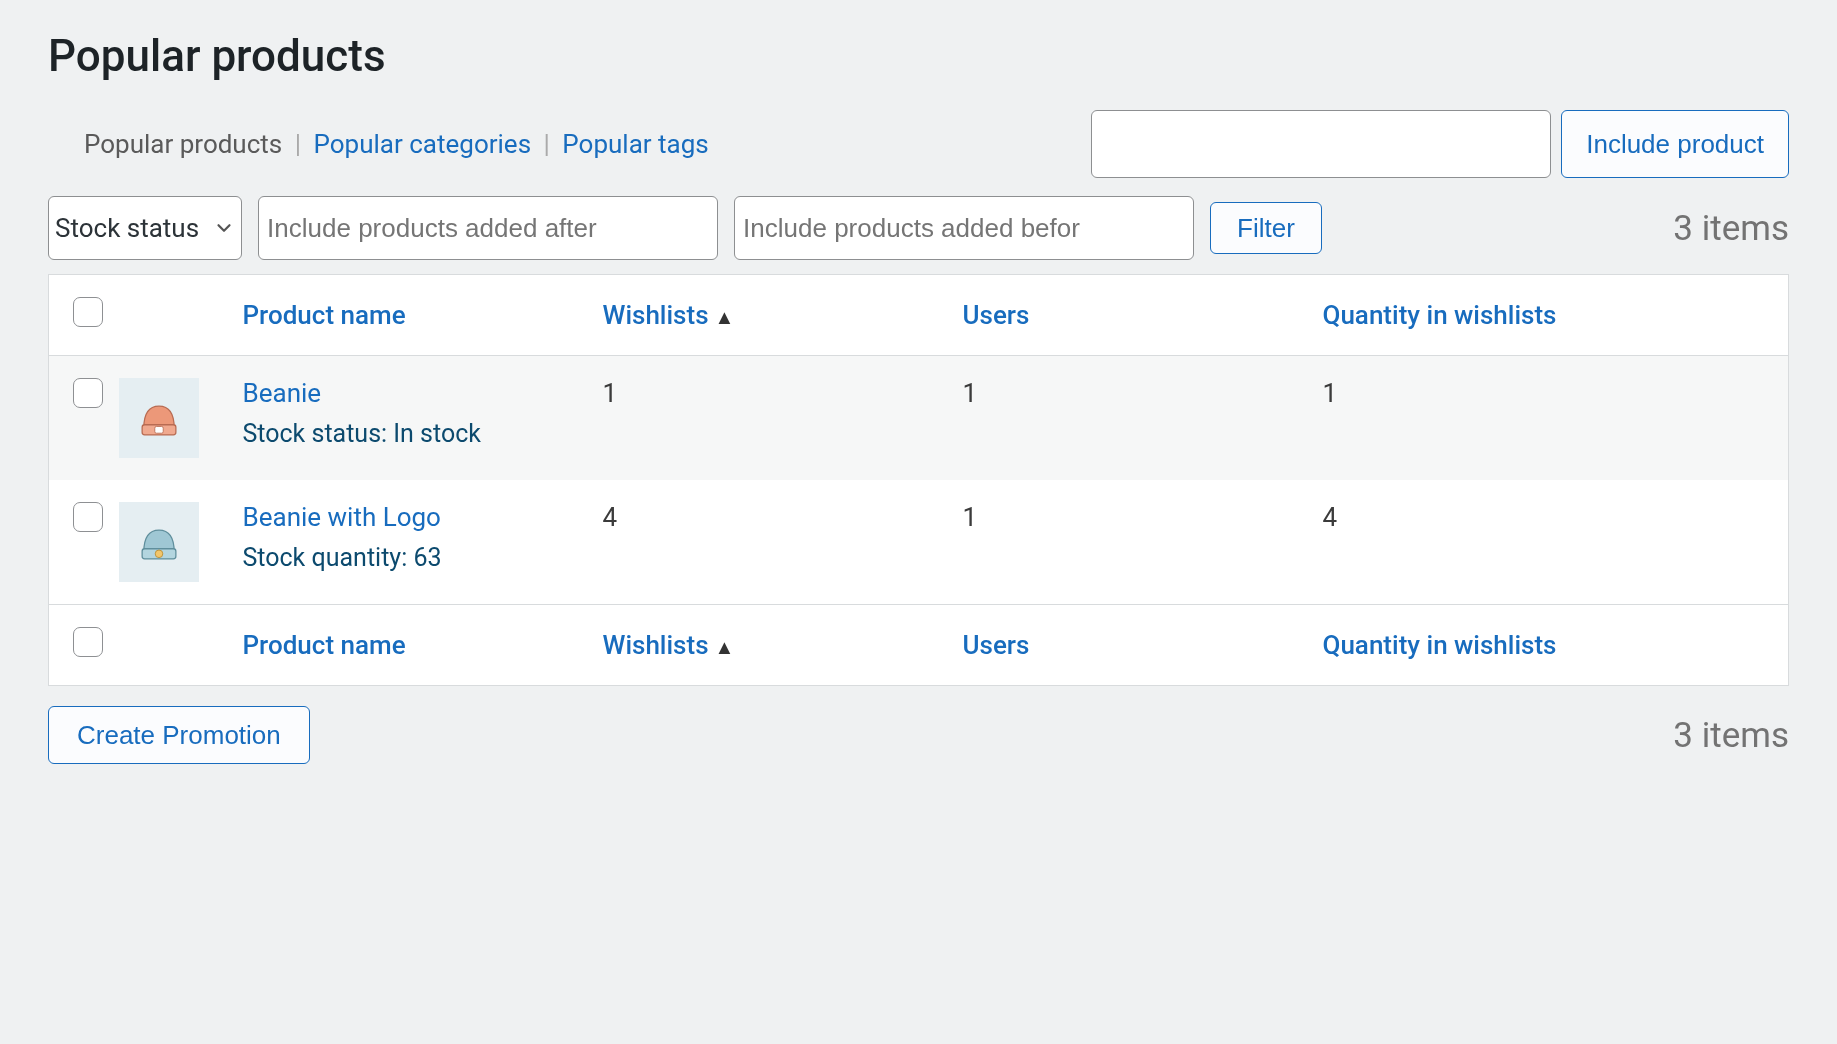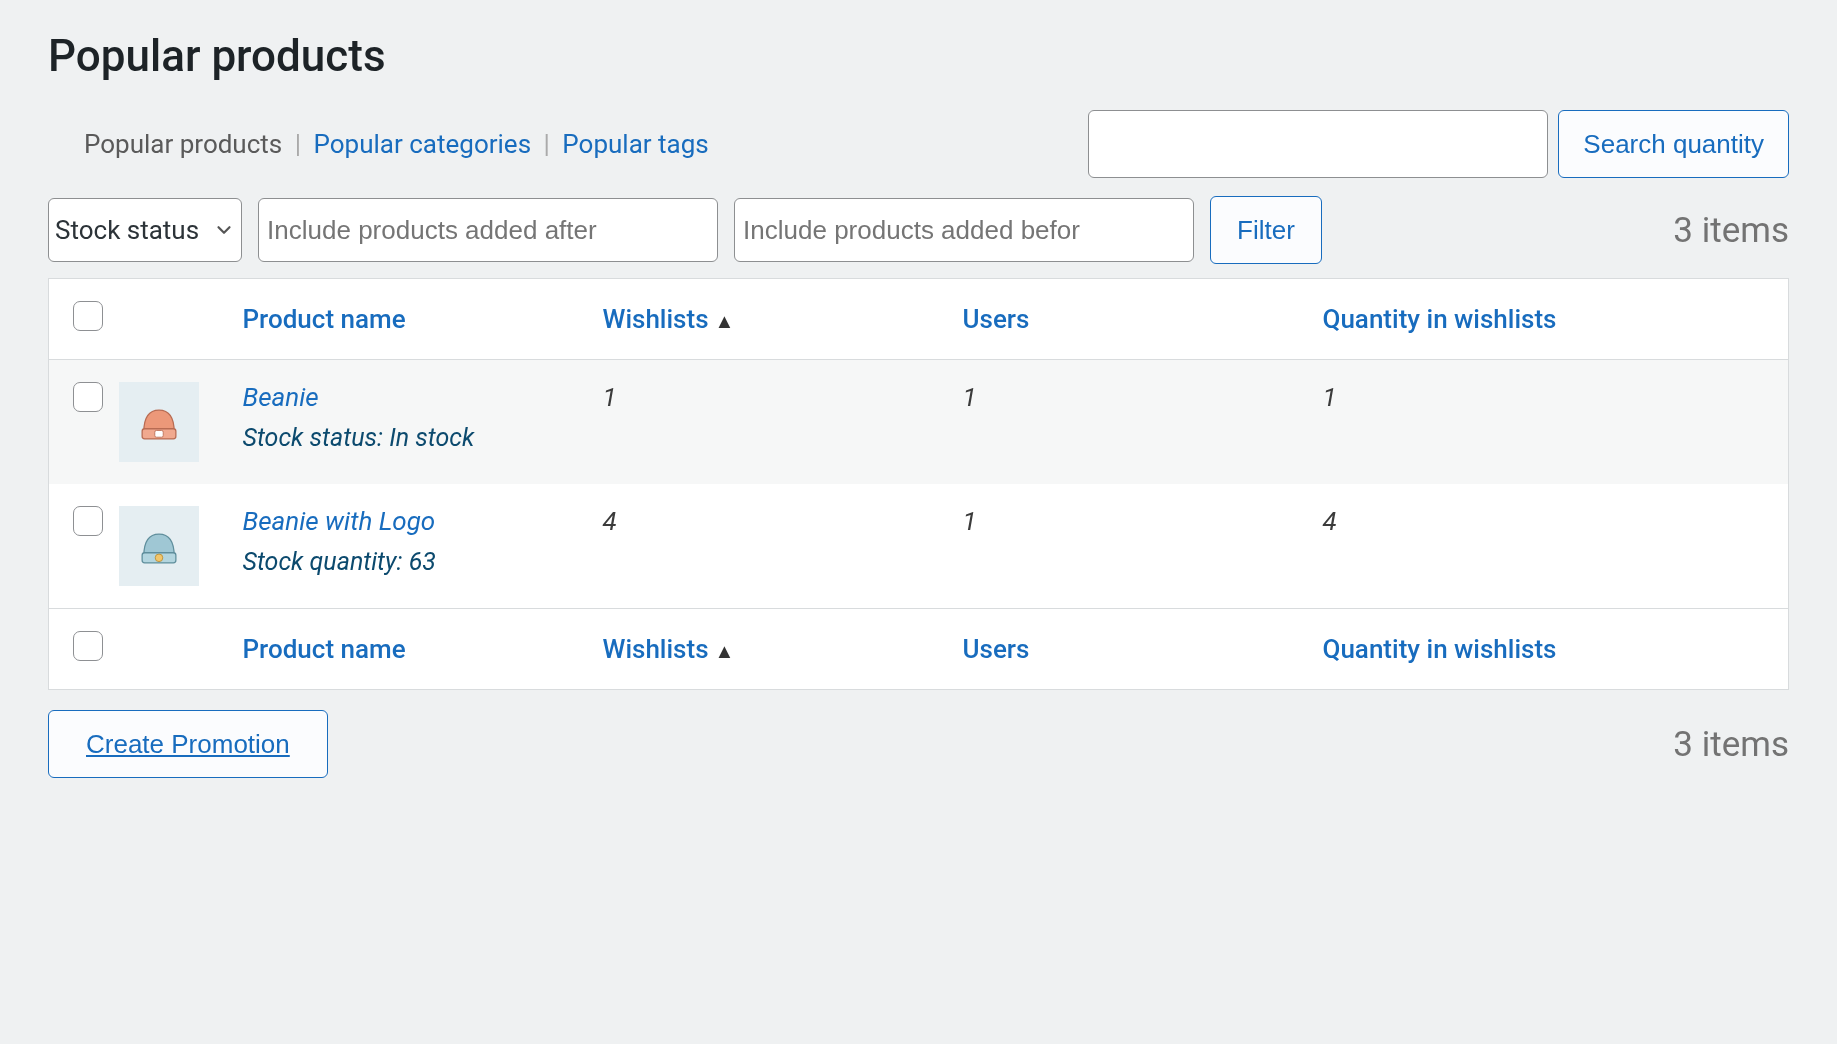--- a/index.html
+++ b/index.html
@@ -87,21 +87,21 @@
     align-items:center;
     gap:14px;
     cursor:pointer;
   }
   .text-like{color:#7c7f82;cursor:text;}
   .text-like input{
     border:none;outline:none;font-size:26px;height:60px;background:transparent;color:#2c3338;
   }
   .select-like svg{flex:0 0 auto;}
   .filter-btn{
-    height:68px;
+    height:52px;
     border:1px solid var(--link);
     color:var(--link);
     background:#fbfcfe;
     border-radius:6px;
     font-size:26px;
     padding:0 26px;
     cursor:pointer;
   }
   .count-right{
     margin-left:auto;
@@ -127,64 +127,63 @@
   table.products tfoot th{
     color:var(--link);
     font-weight:500;
     border-top:1px solid var(--table-border);
   }
   table.products th.cb, table.products td.cb{width:60px;padding-left:24px;padding-right:0;}
   table.products th.thumb, table.products td.thumb{width:110px;padding-left:10px;padding-right:0;}
   table.products th.name{width:360px;}
   table.products th.wl{width:360px;}
   table.products th.users{width:360px;}
-  table.products td{vertical-align:top;color:#3b3b3b;font-style:italic;}
+  table.products td{vertical-align:top;color:#3b3b3b;}
   table.products tbody tr:nth-child(odd){background:var(--row-alt);}
   .chk{
     width:30px;height:30px;border:1.5px solid #8e9093;border-radius:7px;background:#fff;display:inline-block;cursor:pointer;
   }
   .prod-name{color:var(--link);text-decoration:none;display:inline-block;margin-bottom:10px;font-size:26px;}
   .stock{color:#0c4a6e;font-size:25px;}
   .thumb-box{
     width:80px;height:80px;background:#e5eef2;display:flex;align-items:center;justify-content:center;
   }
   .sort-arrow{font-size:20px;margin-left:6px;color:#333;}
   .footer-row{
     display:flex;
     align-items:center;
     margin-top:20px;
   }
   .create-btn{
-    height:68px;
+    height:58px;
     border:1px solid var(--link);
     color:var(--link);
     background:#fbfcfe;
     border-radius:6px;
     font-size:26px;
-    padding:0 37px;
-    cursor:pointer;
-    text-decoration:underline;
+    padding:0 28px;
+    cursor:pointer;
   }
 </style>
 </head>
 <body>
 
 <h1>Popular products</h1>
 
 <div class="subnav-row">
   <div class="subnav">
     <span>Popular products</span>
     <span class="sep">|</span>
     <a href="#">Popular categories</a>
     <span class="sep">|</span>
     <a href="#">Popular tags</a>
   </div>
   <div class="search-group">
     <input type="text" class="search-input" value="" style="">
-    <button class="btn">Search quantity</button>
+    <button class="btn">Include product</button>
   </div>
 </div>
 
 <div class="filter-row">
   <div class="select-like">
     <span>Stock status</span>
     <svg width="22" height="22" viewBox="0 0 24 24" fill="none" stroke="#555" stroke-width="2.4" stroke-linecap="round" stroke-linejoin="round">
         <polyline points="6 9 12 15 18 9"></polyline>
       </svg>
   </div>

